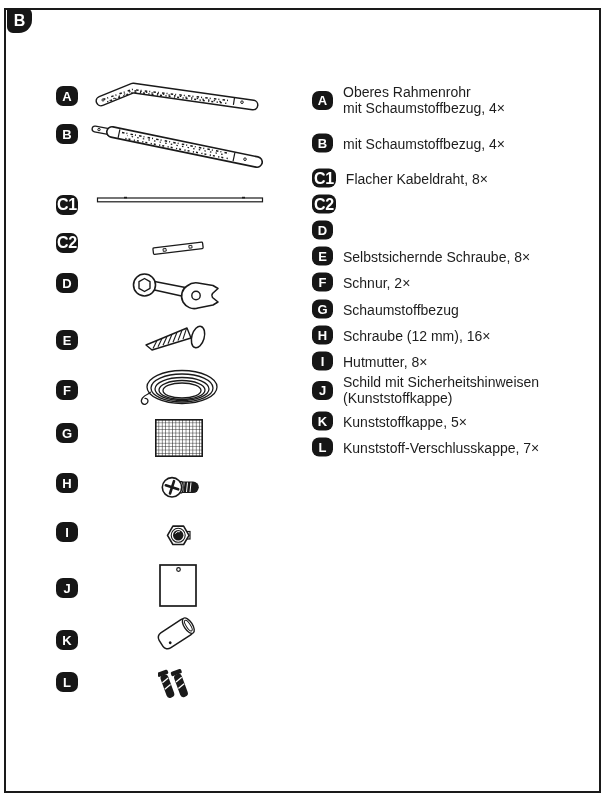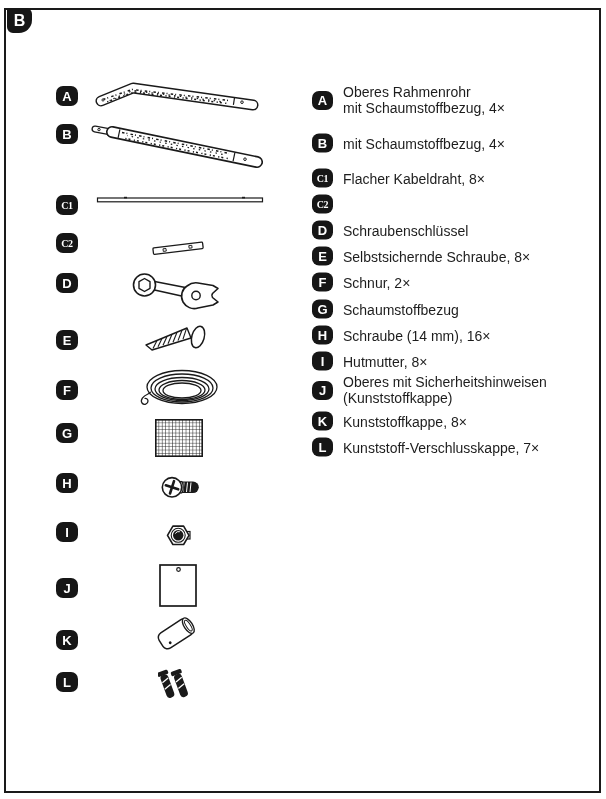--- a/index.html
+++ b/index.html
@@ -32,21 +32,21 @@
     min-width:21px;height:19px;
     padding:0 2px;
     background:#161616;
     color:#ffffff;
     border-radius:7px;
     display:inline-flex;align-items:center;justify-content:center;
     font-weight:bold;font-size:13px;
     box-sizing:border-box;
     flex:0 0 auto;
   }
-  .badge.sm{font-size:10px;letter-spacing:-0.3px;font-family:Liberation Serif, serif;}
+  .badge.sm{font-size:16px;letter-spacing:-0.3px;}
   .part-marker{
     position:absolute;
     left:56px;
     width:22px;height:20px;
     transform:translateY(-50%);
     border-radius:7px;
   }
   .illus{position:absolute;}
   .legend-row{
     position:absolute;
@@ -237,59 +237,58 @@
     <span class="badge sm">C1</span>
     <div class="legend-text">Flacher Kabeldraht, 8×</div>
   </div>
 
   <div class="legend-row" style="top:204px">
     <span class="badge sm">C2</span>
   </div>
 
   <div class="legend-row" style="top:230px">
     <span class="badge">D</span>
-    <div class="legend-text">Schraubenschlüssel</div>
   </div>
 
   <div class="legend-row" style="top:256px">
     <span class="badge">E</span>
     <div class="legend-text">Selbstsichernde Schraube, 8×</div>
   </div>
 
   <div class="legend-row" style="top:282px">
     <span class="badge">F</span>
     <div class="legend-text">Schnur, 2×</div>
   </div>
 
   <div class="legend-row" style="top:309px">
     <span class="badge">G</span>
     <div class="legend-text">Schaumstoffbezug</div>
   </div>
 
   <div class="legend-row" style="top:335px">
     <span class="badge">H</span>
-    <div class="legend-text">Schraube (14 mm), 16×</div>
+    <div class="legend-text">Schraube (12 mm), 16×</div>
   </div>
 
   <div class="legend-row" style="top:361px">
     <span class="badge">I</span>
     <div class="legend-text">Hutmutter, 8×</div>
   </div>
 
   <div class="legend-row" style="top:390px">
     <span class="badge">J</span>
     <div class="legend-text">
-      <div>Oberes mit Sicherheitshinweisen</div>
+      <div>Schild mit Sicherheitshinweisen</div>
       <div>(Kunststoffkappe)</div>
     </div>
   </div>
 
   <div class="legend-row" style="top:421px">
     <span class="badge">K</span>
-    <div class="legend-text">Kunststoffkappe, 8×</div>
+    <div class="legend-text">Kunststoffkappe, 5×</div>
   </div>
 
   <div class="legend-row" style="top:447px">
     <span class="badge">L</span>
     <div class="legend-text">Kunststoff-Verschlusskappe, 7×</div>
   </div>
 
 </div>
 
 </body></html>

